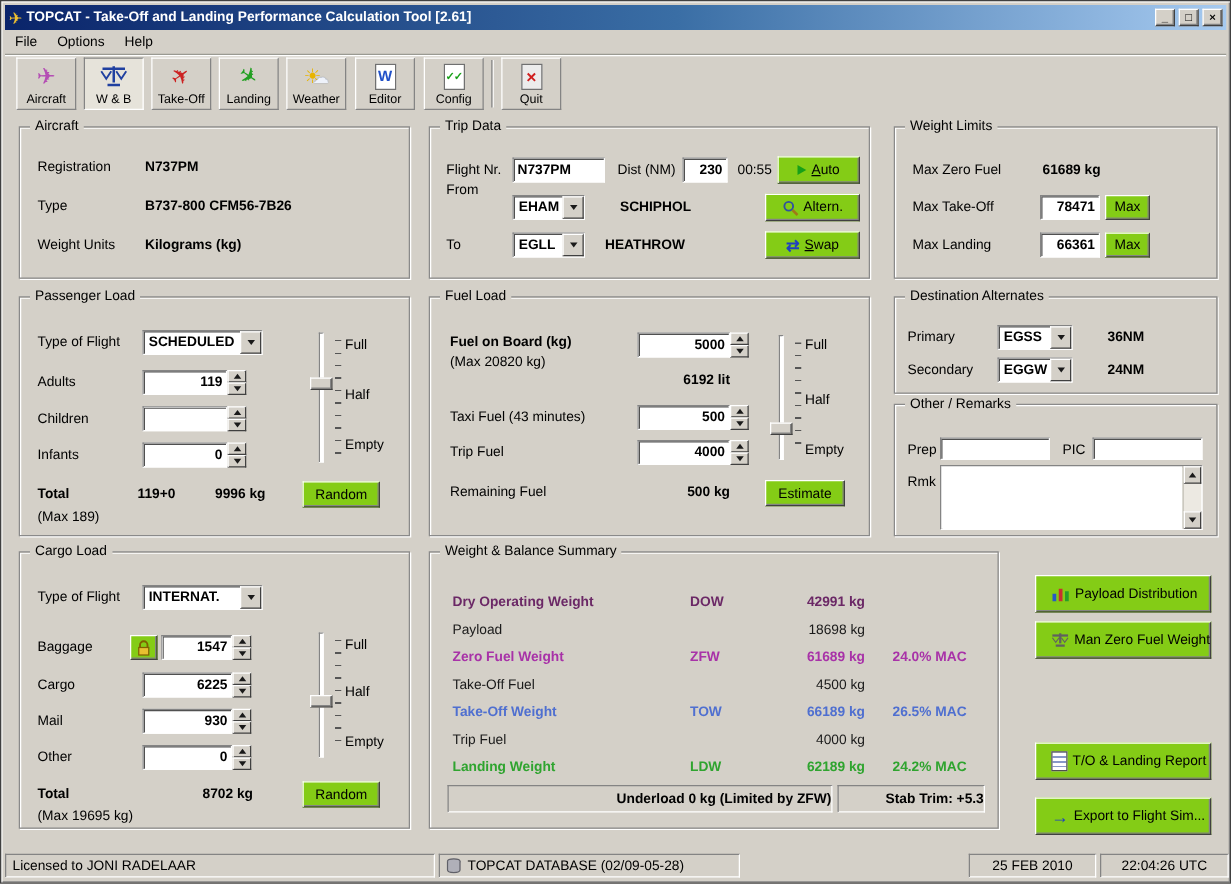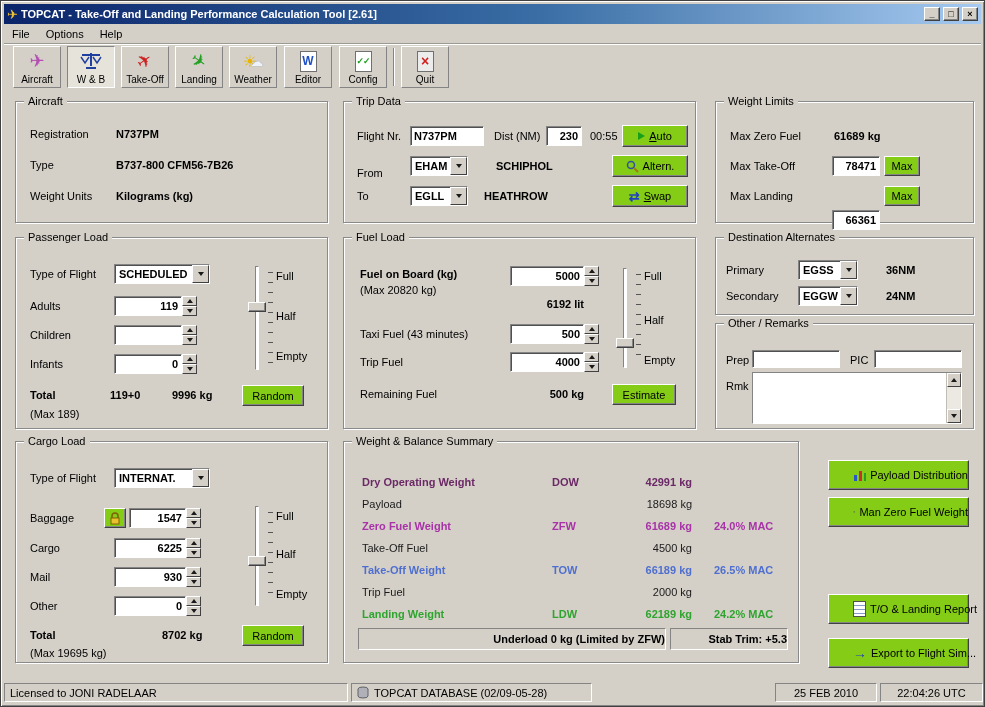--- a/index.html
+++ b/index.html
@@ -53,21 +53,21 @@
   .sl-handle{position:absolute;left:0;width:18px;height:10px;background:#d4d0c8;border:1px solid;border-color:#fff #404040 #404040 #fff;box-shadow:inset -1px -1px 0 #848484}
   .ticks{position:absolute;width:5px;background:repeating-linear-gradient(to bottom,#555 0 1px,transparent 1px 10px)}
   .play{width:0;height:0;border-top:4px solid transparent;border-bottom:4px solid transparent;border-left:7px solid #18a018}
   .swapg{color:#2040c0;font-weight:bold;font-size:13px}
   .exparrow{color:#2040c0;font-weight:bold;font-size:14px;line-height:10px}
   .sumrow{position:absolute;left:0;width:100%;height:18px}
   .sumrow span{position:absolute;white-space:nowrap}
   .s-name{left:18px}.s-code{left:208px}.s-val{left:230px;width:118px;text-align:right}.s-mac{left:370px}
   .sumrow.colored span{font-weight:bold}
   .panel{position:absolute;border:1px solid;border-color:#848484 #fff #fff #848484;display:flex;align-items:center;justify-content:flex-end;font-weight:bold;white-space:nowrap}
-  .sidebtn{position:absolute;left:827px;width:141px;height:30px;justify-content:flex-start;padding-left:24px}
+  .sidebtn{position:absolute;left:827px;width:141px;height:30px;justify-content:flex-start;padding-left:12px}
   .doc2{width:13px;height:16px;border:1px solid #505050;background:repeating-linear-gradient(to bottom,#fff 0 3px,#8898c8 3px 4px) #fff;flex:none}
   .rmkbox{position:absolute;background:#fff;border:1px solid;border-color:#848484 #fff #fff #848484;box-shadow:inset 1px 1px 0 #505050;display:flex}
   .rmkbox textarea{flex:1;border:none;outline:none;resize:none;background:#fff;font:11px "Liberation Sans",sans-serif}
   .vsb{width:15px;background:#ece9e2;border-left:1px solid #c0bdb4;display:flex;flex-direction:column;justify-content:space-between}
   .vsb-b{height:14px;background:#d4d0c8;border:1px solid;border-color:#fff #404040 #404040 #fff;display:flex;align-items:center;justify-content:center}
   .statusbar{position:absolute;left:3px;right:3px;bottom:3px;height:22px}
   .sb-panel{position:absolute;top:2px;height:19px;border:1px solid;border-color:#848484 #fff #fff #848484;display:flex;align-items:center;padding:0 5px;gap:5px;white-space:nowrap}
   .center{justify-content:center}
 </style>
 </head>
@@ -162,21 +162,21 @@
     <span class="gb-t">Trip Data</span>
     <span class="lbl" style="left:13px;top:28px">Flight Nr.</span>
     <input class="tb" style="left: 66px; top: 24px; width: 74px; height: 20px;" value="N737PM">
     <span class="lbl" style="left:150px;top:28px">Dist (NM)</span>
     <input class="tb num" style="left: 202px; top: 24px; width: 36px; height: 20px;" value="230">
     <span class="lbl" style="left:246px;top:28px">00:55</span>
     <div class="btn" style="left:278px;top:23px;width:66px;height:22px">
       <i class="play"></i>
         <span class="acc">Auto</span>
     </div>
-    <span class="lbl" style="left:13px;top:65px">From</span>
+    <span class="lbl" style="left:13px;top:44px">From</span>
     <div class="combo" style="left:66px;top:54px;width:58px">
       <span class="combo-val">EHAM</span>
       <span class="combo-btn">
           <i class="tri-down"></i>
         </span>
     </div>
     <span class="lbl b" style="left:152px;top:58px">SCHIPHOL</span>
     <div class="btn" style="left:268px;top:53px;width:76px;height:22px">
       <svg width="13" height="13">
           <circle cx="5" cy="5" r="3.5" fill="none" stroke="#3050a0" stroke-width="1.5"></circle>
@@ -201,21 +201,21 @@
   <div class="gb" style="left:714px;top:100px;width:259px;height:122px">
     <span class="gb-t">Weight Limits</span>
     <span class="lbl" style="left:14px;top:28px">Max Zero Fuel</span>
     <span class="lbl b" style="left:118px;top:28px">61689  kg</span>
     <span class="lbl" style="left:14px;top:58px">Max Take-Off</span>
     <input class="tb num" style="left: 116px; top: 54px; width: 48px; height: 20px;" value="78471">
     <div class="btn acc" style="left:168px;top:54px;width:36px;height:20px">
         <span>Max</span>
       </div>
     <span class="lbl" style="left:14px;top:88px">Max Landing</span>
-    <input class="tb num" style="left: 116px; top: 84px; width: 48px; height: 20px; margin-top: 24px;" value="66361">
+    <input class="tb num" style="left: 116px; top: 84px; width: 48px; height: 20px;" value="66361">
     <div class="btn acc" style="left:168px;top:84px;width:36px;height:20px">
         <span>Max</span>
       </div>
   </div>
 
   <div class="gb" style="left:14px;top:236px;width:313px;height:192px">
     <span class="gb-t">Passenger Load</span>
     <span class="lbl" style="left:14px;top:30px">Type of Flight</span>
     <div class="combo" style="left:98px;top:26px;width:96px">
       <span class="combo-val">SCHEDULED</span>
@@ -454,21 +454,21 @@
       <span class="s-val">4500 kg</span>
     </div>
     <div class="sumrow colored" style="top: 122px; color: rgb(79, 111, 208);">
       <span class="s-name">Take-Off Weight</span>
       <span class="s-code">TOW</span>
       <span class="s-val">66189 kg</span>
       <span class="s-mac">26.5% MAC</span>
     </div>
     <div class="sumrow" style="top: 144px; color: rgb(26, 26, 26);">
       <span class="s-name">Trip Fuel</span>
-      <span class="s-val">2000 kg</span>
+      <span class="s-val">4000 kg</span>
     </div>
     <div class="sumrow colored" style="top: 166px; color: rgb(47, 164, 47);">
       <span class="s-name">Landing Weight</span>
       <span class="s-code">LDW</span>
       <span class="s-val">62189 kg</span>
       <span class="s-mac">24.2% MAC</span>
     </div>
 
     <div class="panel" style="left:14px;top:186px;width:308px;height:22px">
         <span>Underload 0 kg (Limited by ZFW)</span>

